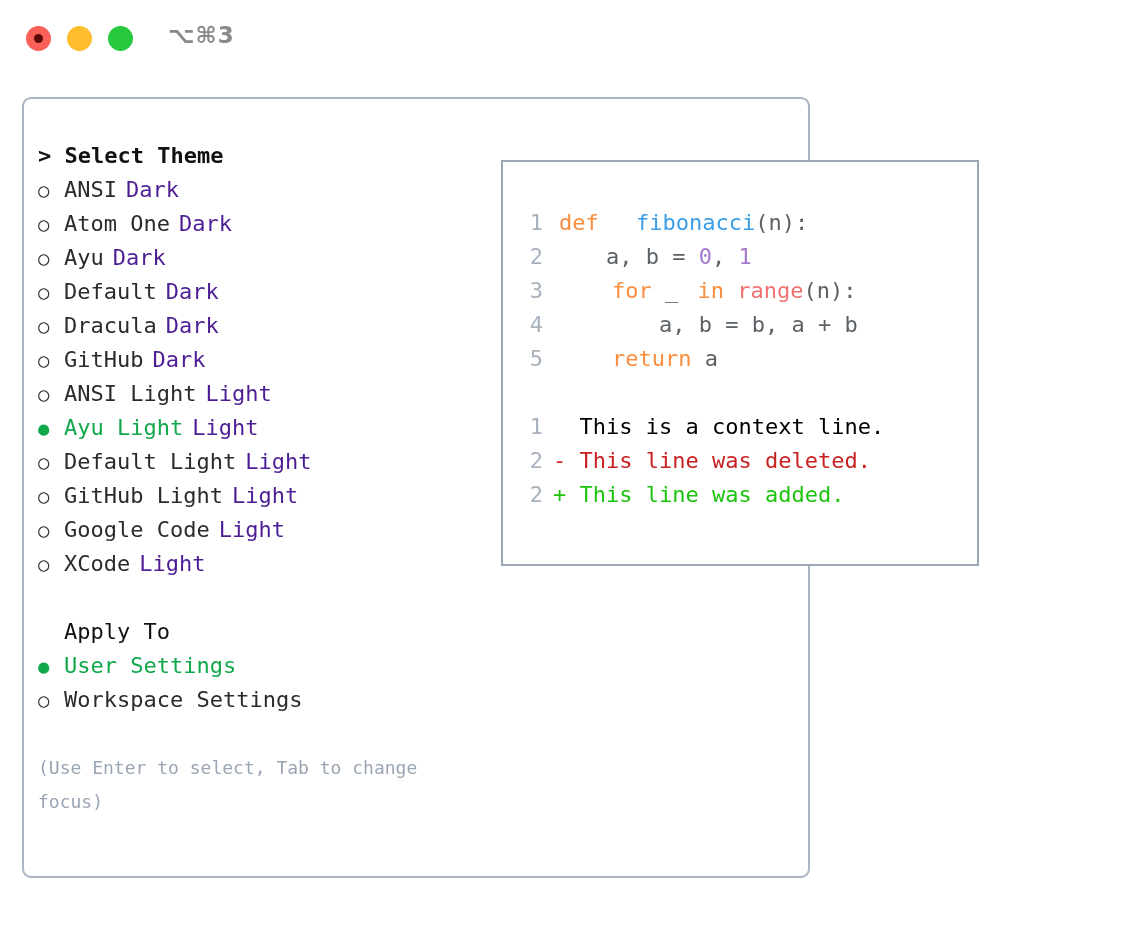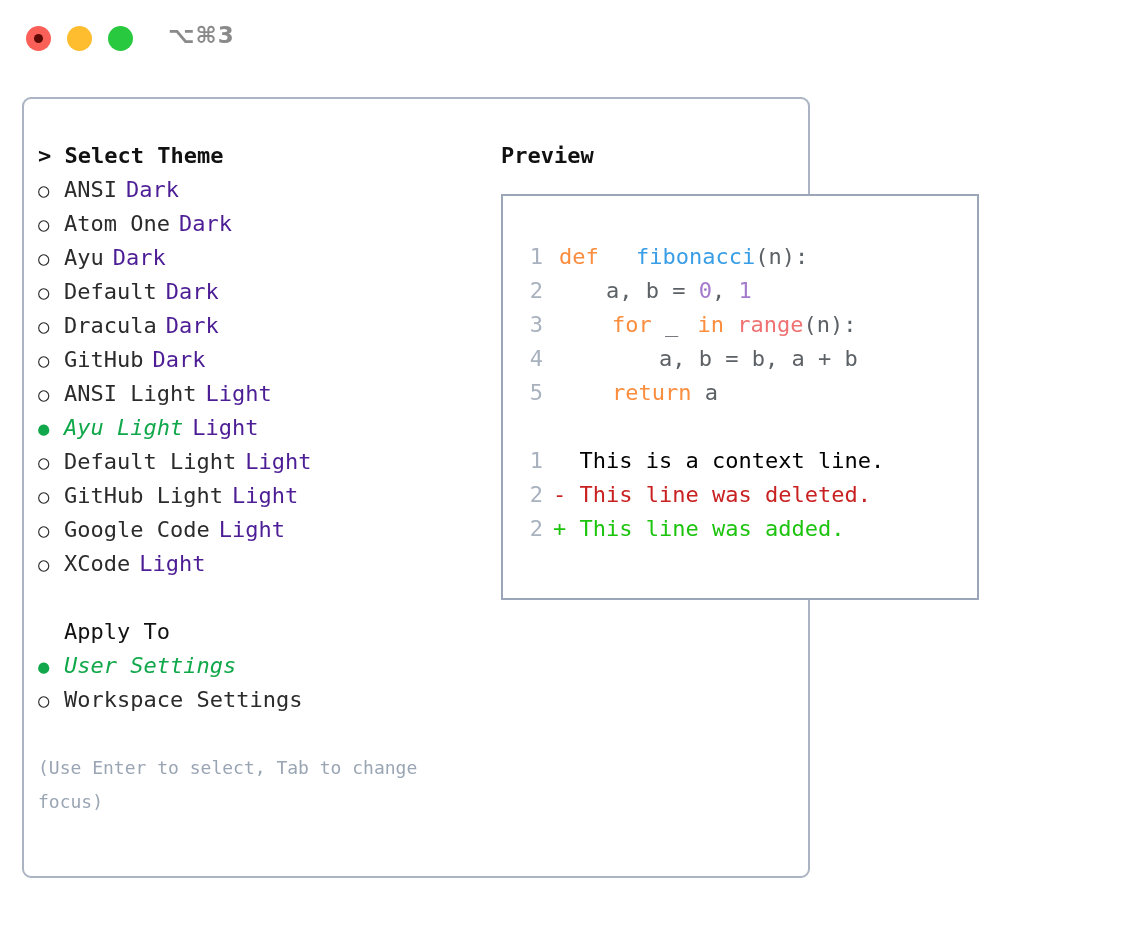--- a/index.html
+++ b/index.html
@@ -111,21 +111,21 @@
     width: 26px;
     flex: 0 0 26px;
     font-size: 19px;
     color: #2B2B2B;
     line-height: 34px;
   }
   .marker.sel { color: #10A84A; }
   .opt-label {
     color: #2B2B2B;
   }
-  .opt-row.selected .opt-label { color: #10A84A; font-style: italic; }
+  .opt-row.selected .opt-label { color: #10A84A; }
   .opt-kind {
     color: #4c1d95;
     margin-left: 9px;
   }
   .group-head {
     font-size: 22px;
     color: #111111;
     line-height: 34px;
     padding-left: 26px;
     white-space: pre;
@@ -232,21 +232,20 @@
 
       <div id="apply-list">
           <div class="opt-row selected"><span class="marker sel">●</span><span class="opt-label">User Settings</span></div>
           <div class="opt-row"><span class="marker">○</span><span class="opt-label">Workspace Settings</span></div>
         </div>
 
       <div class="hint">(Use Enter to select, Tab to change focus)</div>
     </div>
 
     <div class="right-col">
-      <div class="preview-title">Preview</div>
 
       <div class="preview-box">
         <div id="code-block">
             <div class="code-line"><span class="ln">1</span><span class="tok-kw">def </span><span class="tok-fn">fibonacci</span><span class="tok-plain">(n):</span></div>
             <div class="code-line"><span class="ln">2</span><span class="tok-plain">    a, b = </span><span class="tok-num">0</span><span class="tok-plain">, </span><span class="tok-num">1</span></div>
             <div class="code-line"><span class="ln">3</span><span class="tok-kw">    for </span><span class="tok-plain">_ </span><span class="tok-kw">in </span><span class="tok-call">range</span><span class="tok-plain">(n):</span></div>
             <div class="code-line"><span class="ln">4</span><span class="tok-plain">        a, b = b, a + b</span></div>
             <div class="code-line"><span class="ln">5</span><span class="tok-kw">    return </span><span class="tok-plain">a</span></div>
           </div>
         <div class="blank-line"></div>

